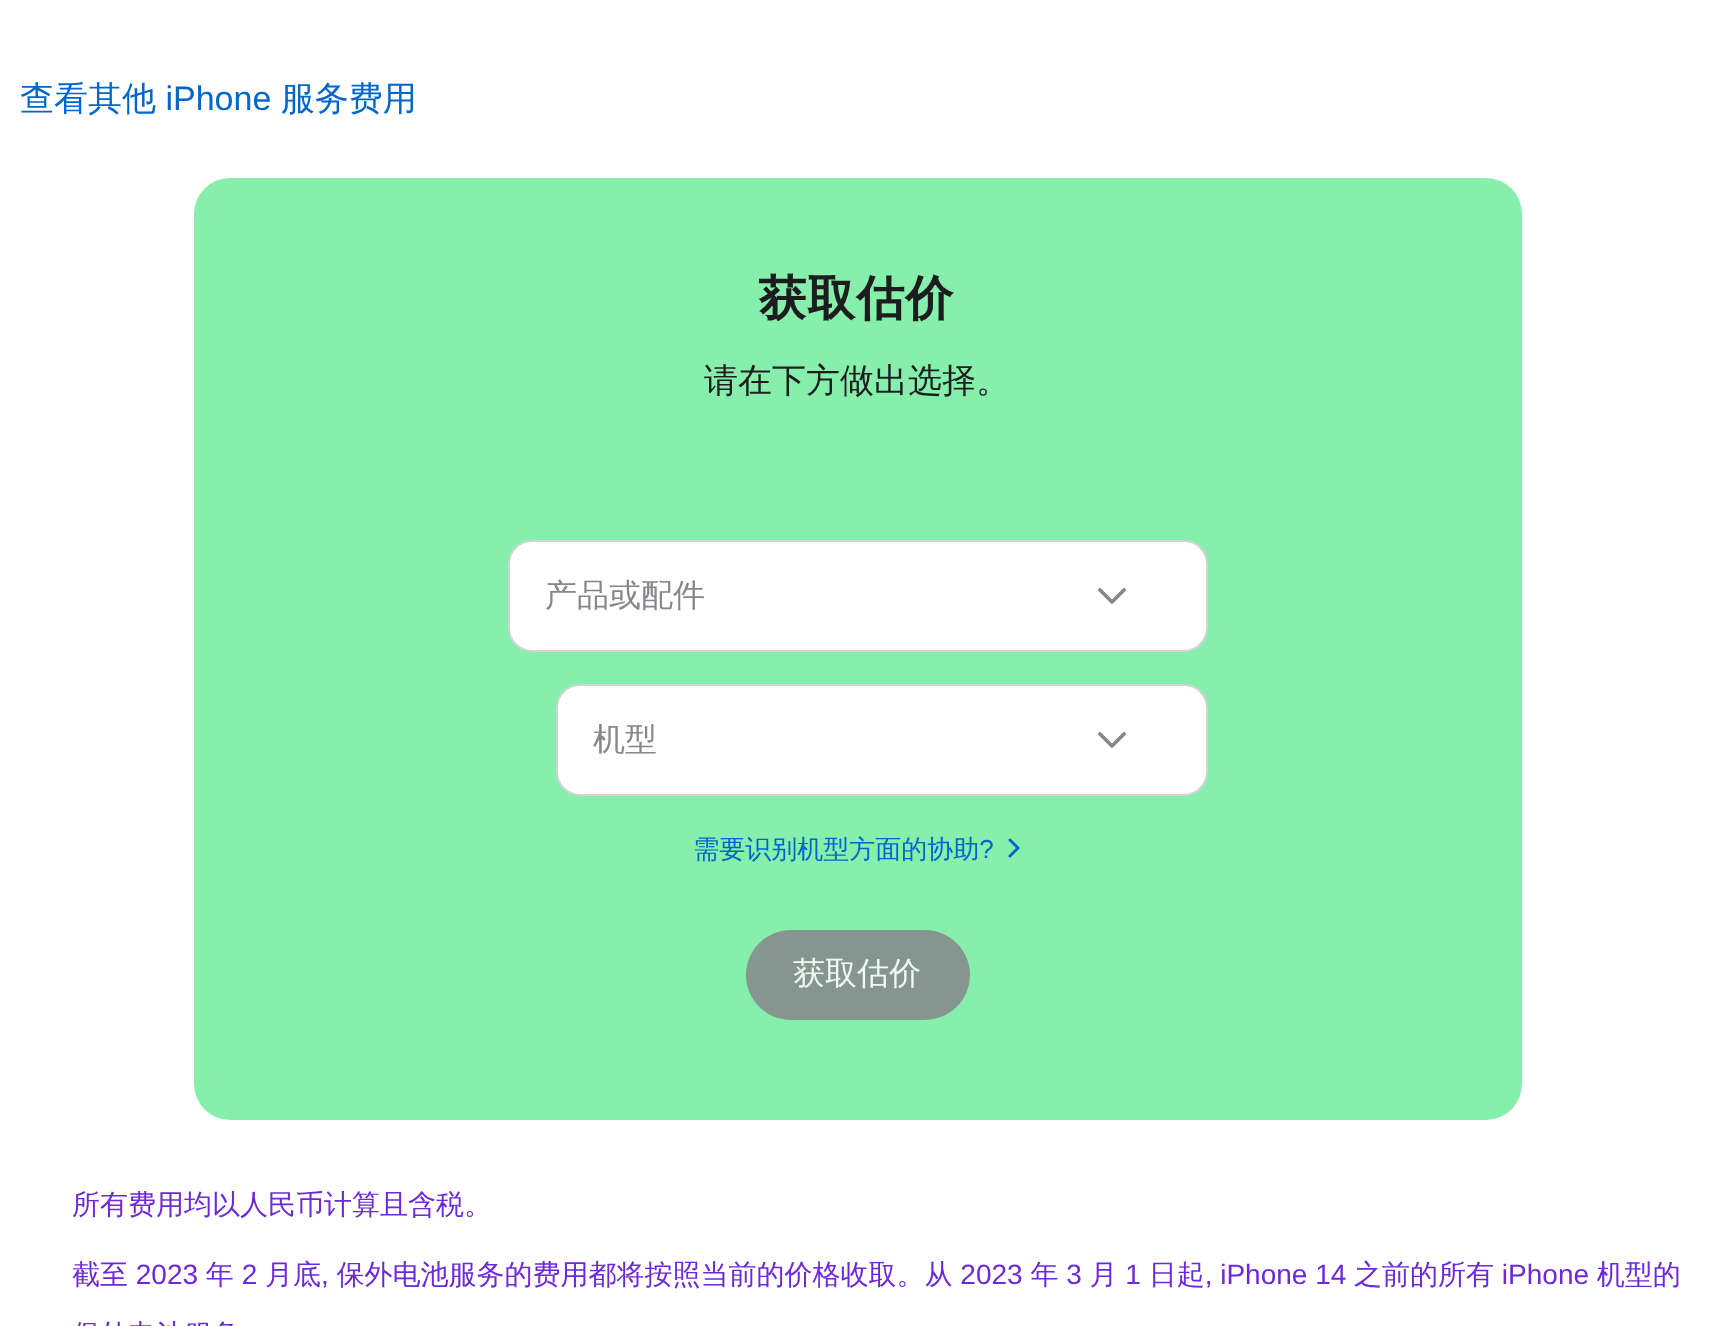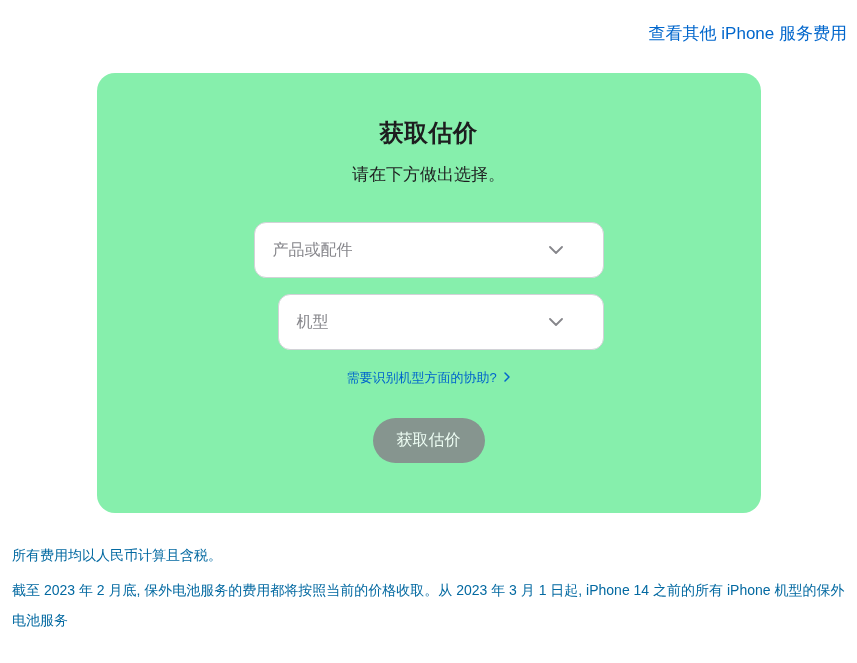--- a/index.html
+++ b/index.html
@@ -12,22 +12,22 @@
       background: #ffffff;
       width: 857px;
       height: 663px;
       overflow: hidden;
     }
     .container {
       width: 100%;
       padding: 0 10px;
     }
     .top-link {
-      text-align: right;
-      padding: 22px 0 28px 0;
+      text-align: left;
+      padding: 38px 0 28px 0;
     }
     .top-link a {
       color: #0066cc;
       text-decoration: none;
       font-size: 17px;
       font-weight: 400;
     }
     .estimate-card {
       background: #86efac;
       border-radius: 18px;
@@ -39,21 +39,21 @@
     .card-title {
       font-size: 24px;
       font-weight: 600;
       color: #1d1d1f;
       letter-spacing: 0.5px;
       margin-bottom: 14px;
     }
     .card-subtitle {
       font-size: 17px;
       color: #1d1d1f;
-      margin-bottom: 36px;
+      margin-bottom: 68px;
     }
     .select-wrapper {
       position: relative;
       width: 350px;
       margin: 0 auto 16px auto;
     }
     .select-wrapper.second {
       margin-bottom: 18px;
       padding-left: 24px;
     }
@@ -98,23 +98,24 @@
       font-size: 16px;
       cursor: pointer;
       font-weight: 400;
       opacity: 0.85;
     }
     .footer-notes {
       padding: 28px 2px 0 2px;
     }
     .note-line {
       font-size: 14px;
-      color: #0369a1;
+      color: #6d28d9;
       line-height: 2.1;
       position: relative;
+      margin-left: 24px;
     }
     .note-line.second {
       margin-top: 6px;
     }
   </style>
 </head>
 <body>
 
 <div class="container">
   <div class="top-link">

